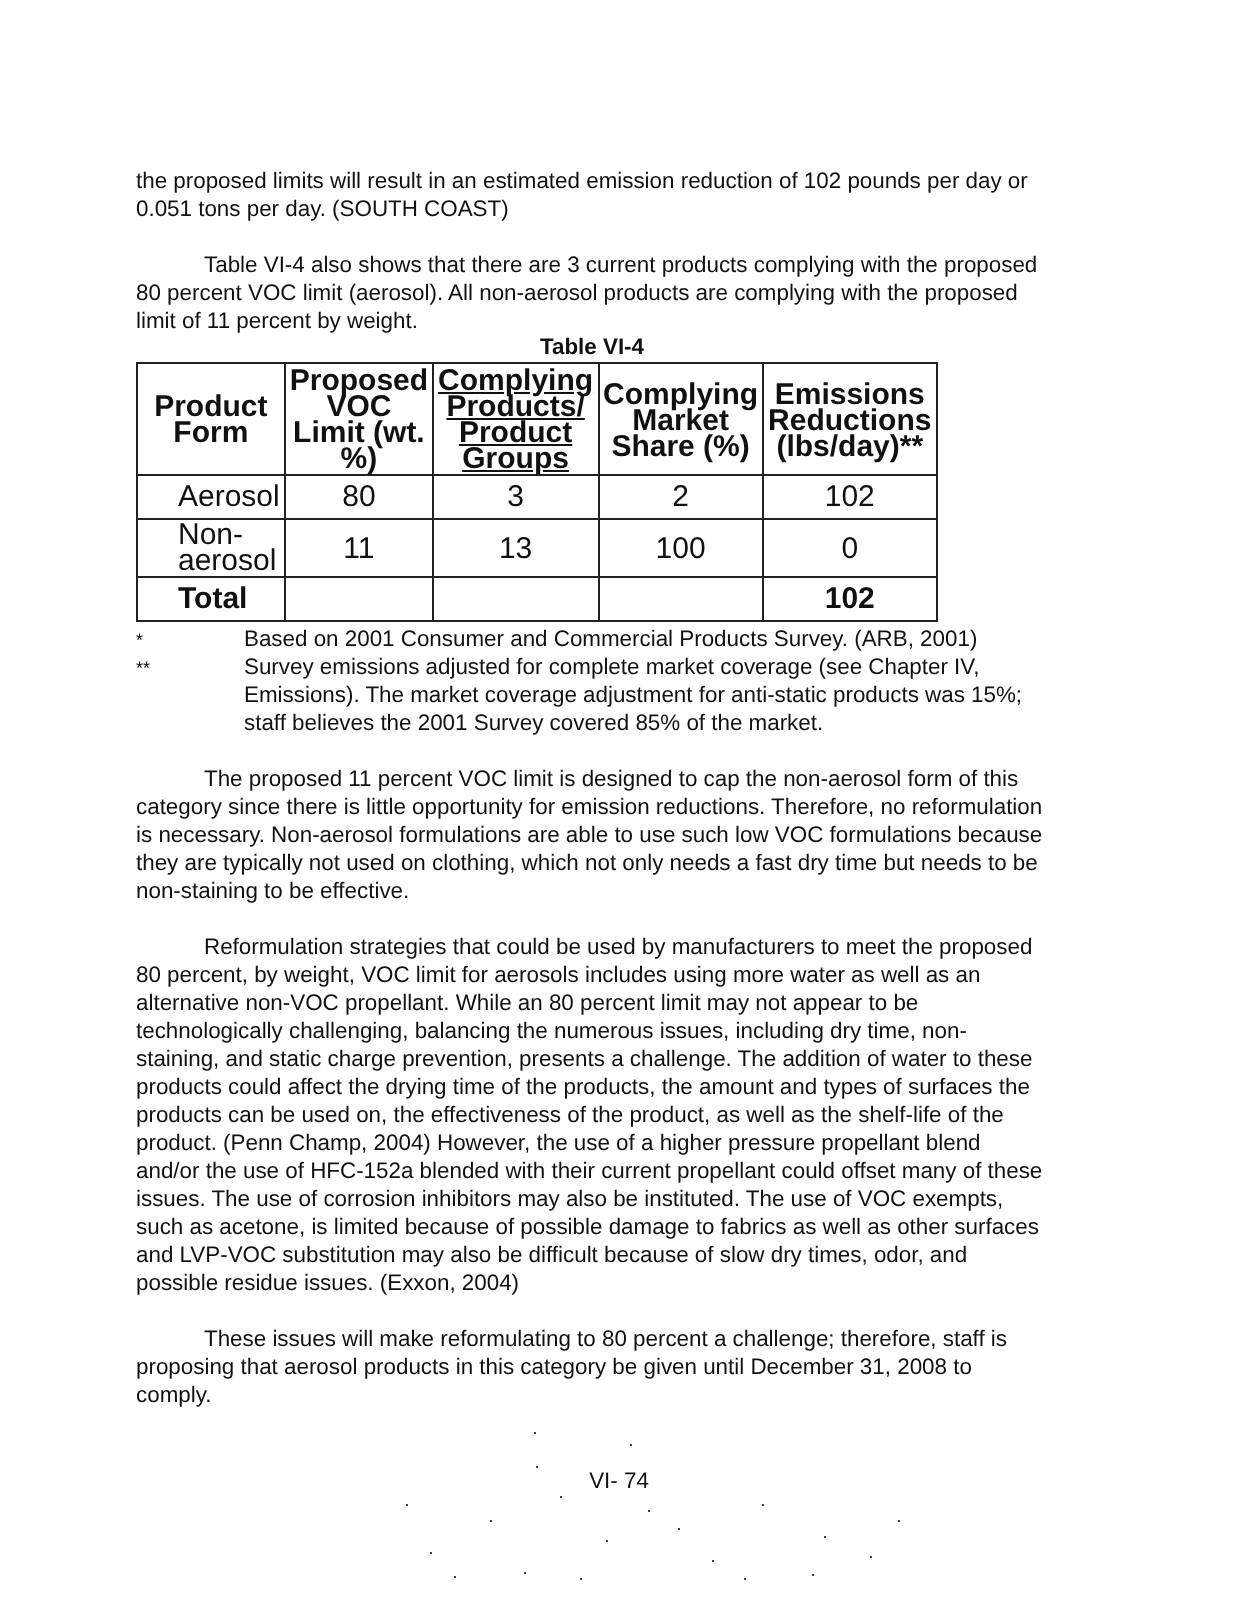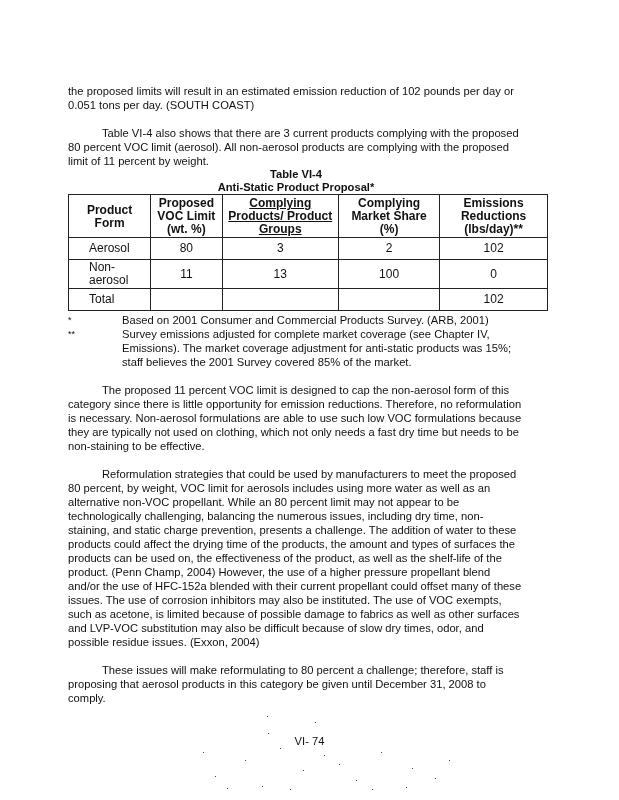--- a/index.html
+++ b/index.html
@@ -7,49 +7,48 @@
       width: 619px; height: 800px; position: relative; overflow: hidden;
       font-family: "Liberation Sans", sans-serif; color: #111111;
       font-size: 11.2px; line-height: 14px;
     }
     .page { position: absolute; left: 68px; top: 84px; width: 456px; }
     p { margin: 0; text-align: left; }
     .indent { text-indent: 34px; }
     .gap { height: 14px; }
     .table-caption { text-align: center; font-weight: bold; line-height: 13px; }
     table.data {
-      border-collapse: collapse; width: 480px; margin-left: 0px;
-      font-size: 12px; line-height: 13px;
+      border-collapse: collapse; width: 357px; margin-left: 0px;
+      font-size: 15px; line-height: 13px;
     }
     table.data th, table.data td {
       border: 1px solid #222222; text-align: center; padding: 1px 2px;
     }
     table.data th { font-weight: bold; vertical-align: middle; padding: 2px 2px 1px 2px; }
     table.data td.left { text-align: left; padding-left: 20px; }
     table.data td { height: 19px; }
-    table.data .bold { font-weight: normal; margin-left: 24px; }
+    table.data .bold { font-weight: bold; margin-left: 24px; }
     .c1 { width: 72px; } .c2 { width: 62px; } .c3 { width: 104px; text-decoration: underline; } .c4 { width: 90px; } .c5 { width: 96px; }
     .footnotes { margin-top: 2px; }
     .fn { display: flex; }
     .fn-mark { width: 34px; flex: none; font-size: 9px; line-height: 14px; }
     .fn-text { flex: 1; padding-left: 20px; }
     .page-number { position: absolute; top: 734px; left: 0; width: 619px; text-align: center; font-size: 11.2px; }
     .noise { position: absolute; width: 1px; height: 1px; background: #444; }
   </style>
 </head>
 <body>
 
 <div class="page">
   <p>the proposed limits will result in an estimated emission reduction of 102 pounds per day or 0.051 tons per day. (SOUTH COAST)</p>
   <div class="gap"></div>
   <p class="indent">Table VI-4 also shows that there are 3 current products complying with the proposed 80 percent VOC limit (aerosol).  All non-aerosol products are complying with the proposed limit of 11 percent by weight.</p>
 
   <div class="table-caption">
     <div>Table VI-4</div>
-    <div>Anti-Static Product Proposal*</div>
   </div>
 
   <table class="data">
     <thead>
       <tr>
         <th class="c1">Product Form</th>
         <th class="c2">Proposed VOC Limit (wt. %)</th>
         <th class="c3">Complying Products/ Product Groups</th>
         <th class="c4">Complying Market Share (%)</th>
         <th class="c5">Emissions Reductions (lbs/day)**</th>

